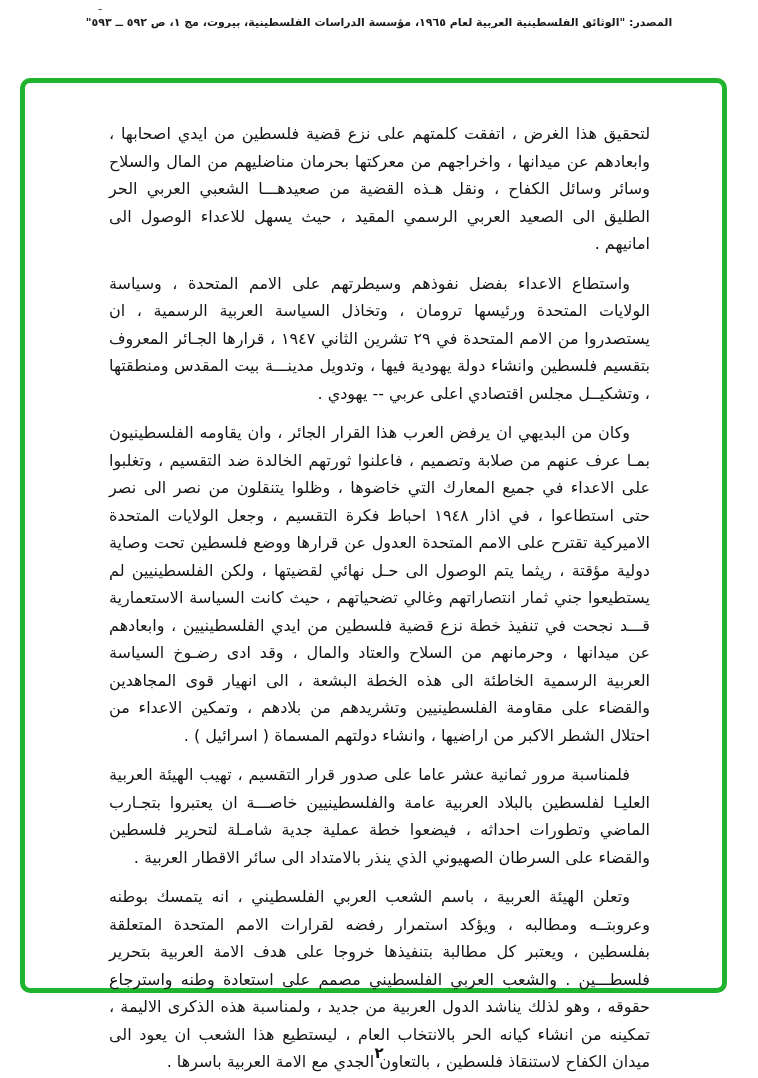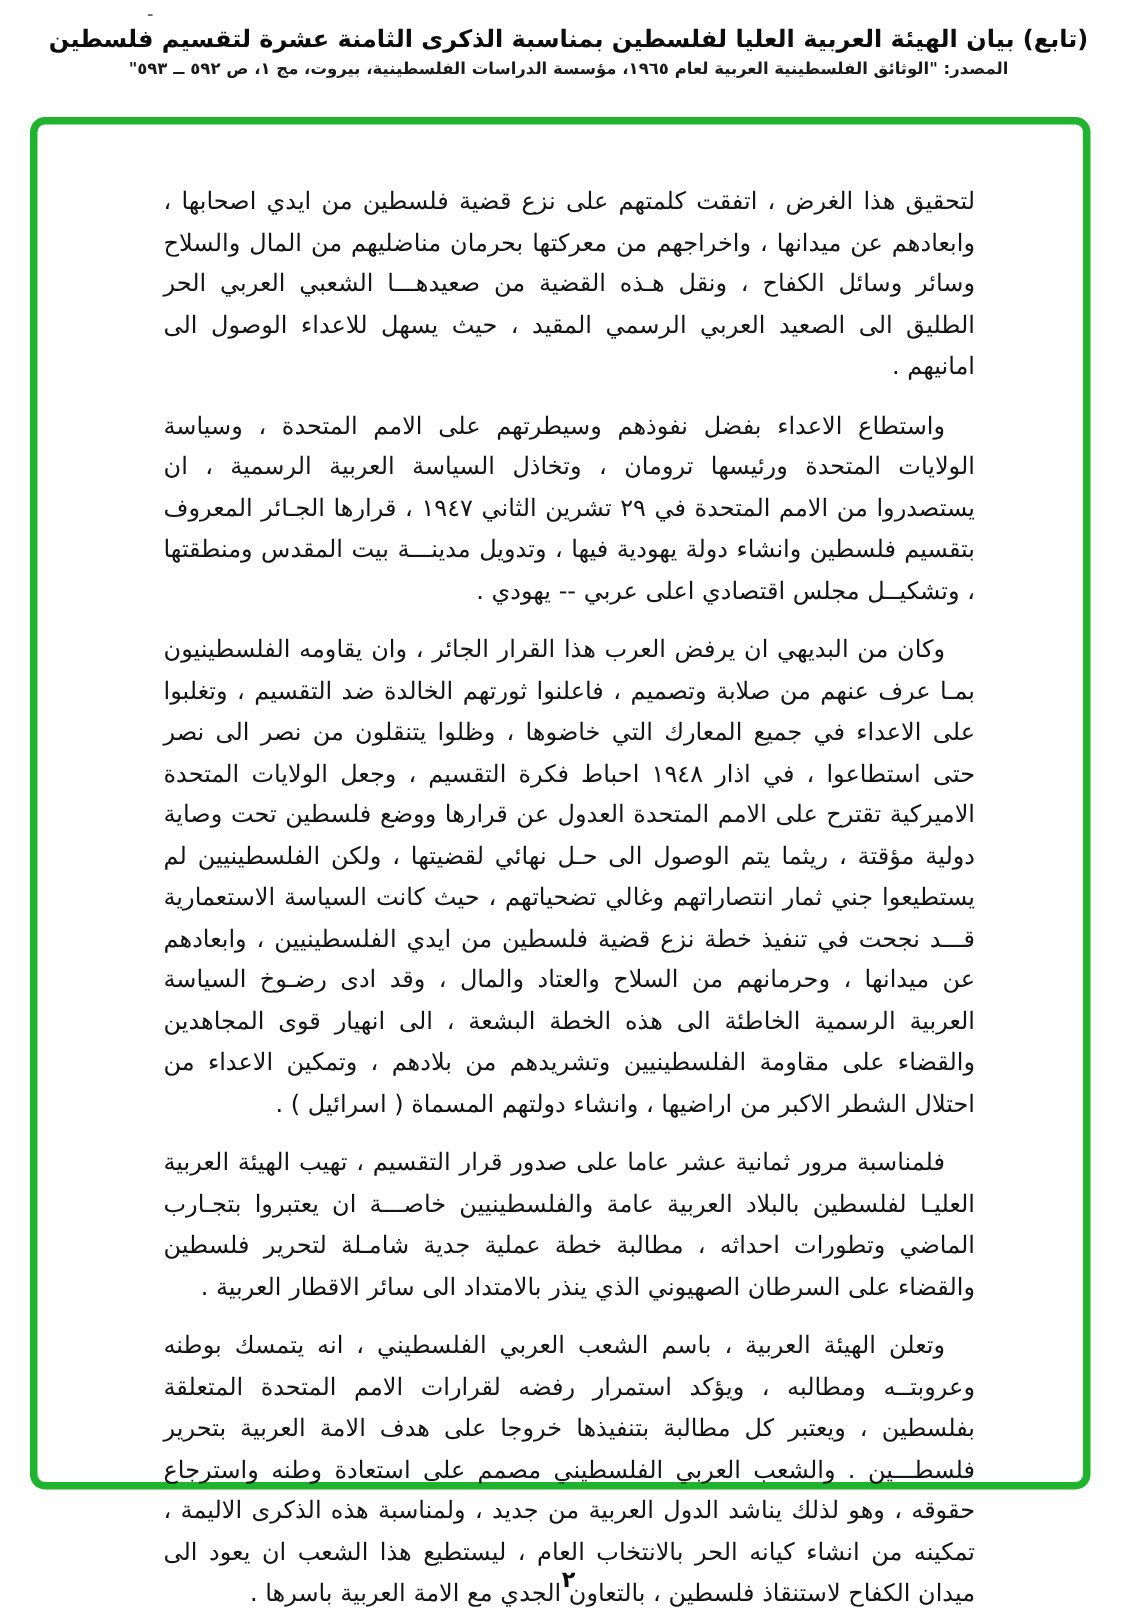--- a/index.html
+++ b/index.html
@@ -90,28 +90,27 @@
     color: #0d0d0d;
     direction: rtl;
   }
 </style>
 </head>
 <body>
 
 <span class="stray-mark">-</span>
 
 <div class="header">
-  <p class="title">(تابع) بيان الهيئة العربية العليا لفلسطين بمناسبة الذكرى الثامنة عشرة لتقسيم فلسطين</p>
   <p class="source">المصدر: "الوثائق الفلسطينية العربية لعام ١٩٦٥، مؤسسة الدراسات الفلسطينية، بيروت، مج ١، ص ٥٩٢ ــ ٥٩٣"</p>
 </div>
 
 <div class="frame"></div>
 
 <div class="content">
   <p>لتحقيق هذا الغرض ، اتفقت كلمتهم على نزع قضية فلسطين من ايدي اصحابها ، وابعادهم عن ميدانها ، واخراجهم من معركتها بحرمان مناضليهم من المال والسلاح وسائر وسائل الكفاح ، ونقل هـذه القضية من صعيدهـــا الشعبي العربي الحر الطليق الى الصعيد العربي الرسمي المقيد ، حيث يسهل للاعداء الوصول الى امانيهم .</p>
   <p class="indent">واستطاع الاعداء بفضل نفوذهم وسيطرتهم على الامم المتحدة ، وسياسة الولايات المتحدة ورئيسها ترومان ، وتخاذل السياسة العربية الرسمية ، ان يستصدروا من الامم المتحدة في ٢٩ تشرين الثاني ١٩٤٧ ، قرارها الجـائر المعروف بتقسيم فلسطين وانشاء دولة يهودية فيها ، وتدويل مدينـــة بيت المقدس ومنطقتها ، وتشكيــل مجلس اقتصادي اعلى عربي -- يهودي .</p>
   <p class="indent">وكان من البديهي ان يرفض العرب هذا القرار الجائر ، وان يقاومه الفلسطينيون بمـا عرف عنهم من صلابة وتصميم ، فاعلنوا ثورتهم الخالدة ضد التقسيم ، وتغلبوا على الاعداء في جميع المعارك التي خاضوها ، وظلوا يتنقلون من نصر الى نصر حتى استطاعوا ، في اذار ١٩٤٨ احباط فكرة التقسيم ، وجعل الولايات المتحدة الاميركية تقترح على الامم المتحدة العدول عن قرارها ووضع فلسطين تحت وصاية دولية مؤقتة ، ريثما يتم الوصول الى حـل نهائي لقضيتها ، ولكن الفلسطينيين لم يستطيعوا جني ثمار انتصاراتهم وغالي تضحياتهم ، حيث كانت السياسة الاستعمارية قـــد نجحت في تنفيذ خطة نزع قضية فلسطين من ايدي الفلسطينيين ، وابعادهم عن ميدانها ، وحرمانهم من السلاح والعتاد والمال ، وقد ادى رضـوخ السياسة العربية الرسمية الخاطئة الى هذه الخطة البشعة ، الى انهيار قوى المجاهدين والقضاء على مقاومة الفلسطينيين وتشريدهم من بلادهم ، وتمكين الاعداء من احتلال الشطر الاكبر من اراضيها ، وانشاء دولتهم المسماة ( اسرائيل ) .</p>
-  <p class="indent">فلمناسبة مرور ثمانية عشر عاما على صدور قرار التقسيم ، تهيب الهيئة العربية العليـا لفلسطين بالبلاد العربية عامة والفلسطينيين خاصـــة ان يعتبروا بتجـارب الماضي وتطورات احداثه ، مطالبة خطة عملية جدية شامـلة لتحرير فلسطين والقضاء على السرطان الصهيوني الذي ينذر بالامتداد الى سائر الاقطار العربية .</p>
+  <p class="indent">فلمناسبة مرور ثمانية عشر عاما على صدور قرار التقسيم ، تهيب الهيئة العربية العليـا لفلسطين بالبلاد العربية عامة والفلسطينيين خاصـــة ان يعتبروا بتجـارب الماضي وتطورات احداثه ، فيضعوا خطة عملية جدية شامـلة لتحرير فلسطين والقضاء على السرطان الصهيوني الذي ينذر بالامتداد الى سائر الاقطار العربية .</p>
   <p class="indent">وتعلن الهيئة العربية ، باسم الشعب العربي الفلسطيني ، انه يتمسك بوطنه وعروبتــه ومطالبه ، ويؤكد استمرار رفضه لقرارات الامم المتحدة المتعلقة بفلسطين ، ويعتبر كل مطالبة بتنفيذها خروجا على هدف الامة العربية بتحرير فلسطـــين . والشعب العربي الفلسطيني مصمم على استعادة وطنه واسترجاع حقوقه ، وهو لذلك يناشد الدول العربية من جديد ، ولمناسبة هذه الذكرى الاليمة ، تمكينه من انشاء كيانه الحر بالانتخاب العام ، ليستطيع هذا الشعب ان يعود الى ميدان الكفاح لاستنقاذ فلسطين ، بالتعاون الجدي مع الامة العربية باسرها .</p>
   <div class="divider"></div>
 </div>
 
 <div class="page-number">٢</div>
 
 </body></html>

